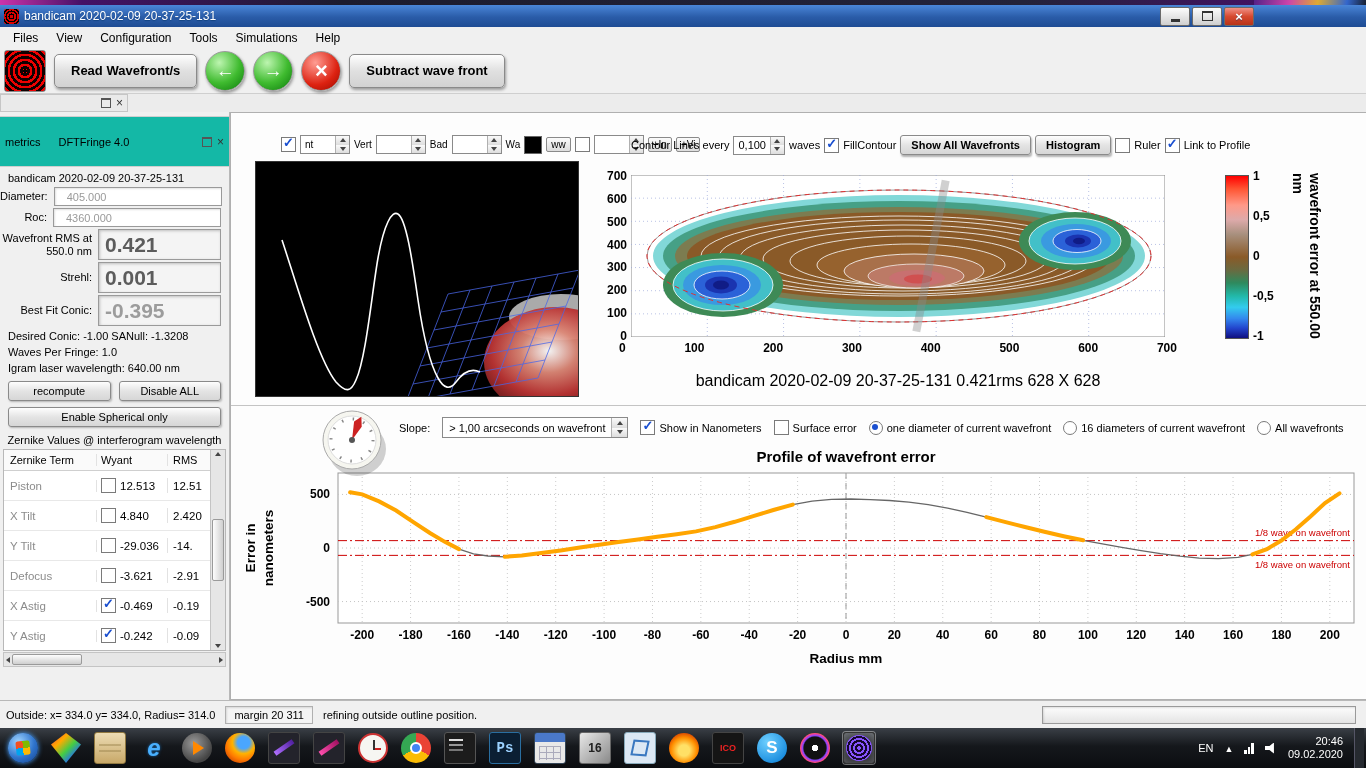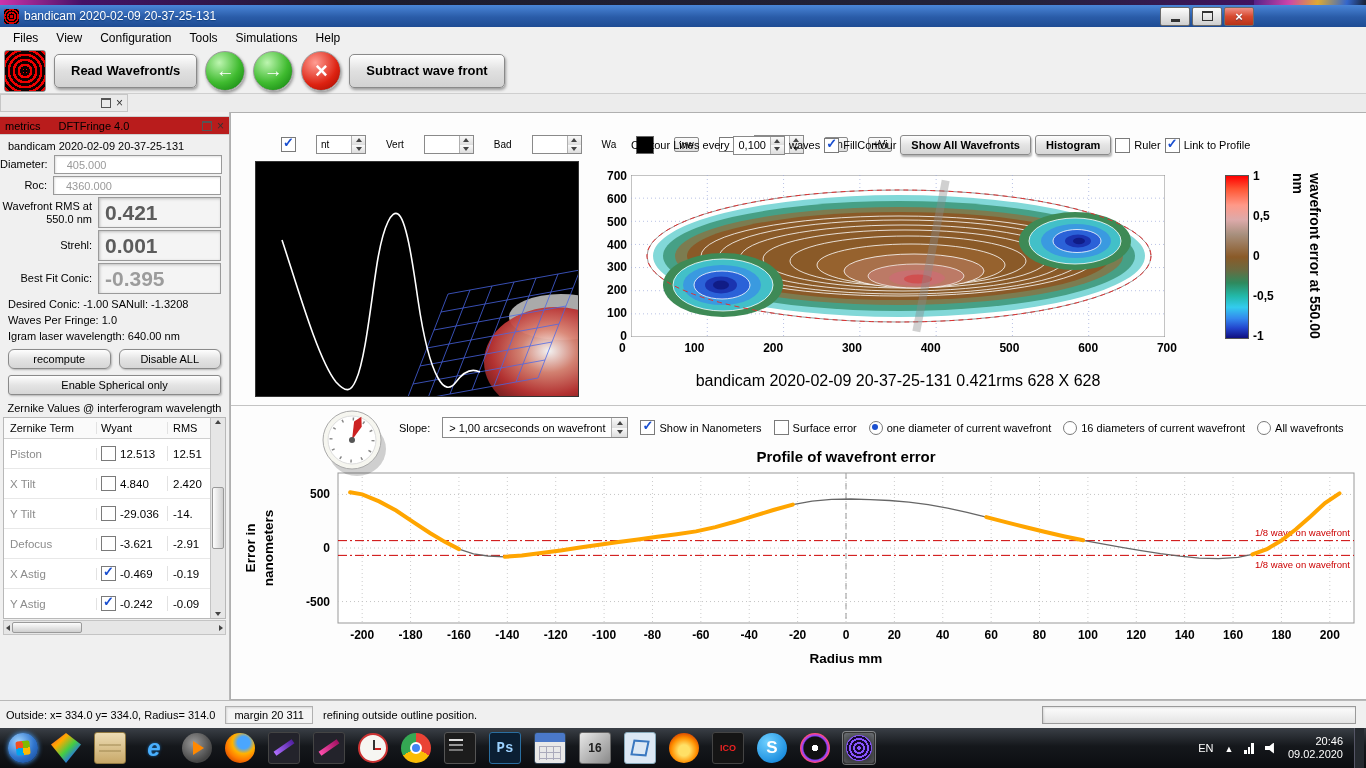--- a/index.html
+++ b/index.html
@@ -54,38 +54,38 @@
   
   .dock-mini{position:absolute;left:0;top:94px;width:118px;height:16px;background:#eaeaea;
     border:1px solid #c6c6c6;display:flex;justify-content:flex-end;align-items:center;gap:5px;padding:0 4px;}
   .g-float{width:8px;height:7px;border:1px solid #555;border-top-width:2px;display:inline-block;}
   .g-close{font-size:12px;line-height:1;color:#333;}
   .g-close::after{content:"\00D7";}
 
   
   .metrics{position:absolute;top:112px;left:0;width:229px;bottom:68px;background:#f0f0f0;
     border-right:1px solid #b8b8b8;overflow:hidden;}
-  .dock-head{height:17px;margin-top:4px;background:#b91c1c;border-top:1px solid #cfcfcf;
-    border-bottom:1px solid #cfcfcf;display:flex;align-items:center;padding:0 5px;gap:4px;}
+  .dock-head{height:17px;margin-top:4px;background:#14b8a6;border-top:1px solid #cfcfcf;
+    border-bottom:1px solid #cfcfcf;display:flex;align-items:center;padding:16px 5px;gap:4px;}
   .dock-head .dock-app{margin-left:14px;}
   .dock-glyphs{margin-left:auto;display:flex;gap:5px;align-items:center;}
   .m-file{margin:5px 8px 3px;}
   .m-row{display:flex;align-items:center;margin:2px 8px 2px 0;}
   .m-row label{width:92px;text-align:right;padding-right:6px;line-height:1.15;}
   .field{flex:1;height:17px;border:1px solid #9a9a9a;background:#fff;color:#9a9a9a;
     font-size:11px;padding:0 12px;font-family:inherit;box-shadow:inset 1px 1px 2px rgba(0,0,0,.12);}
   .bigbox{flex:1;height:29px;border:1px solid #9a9a9a;background:#f4f4f4;
     box-shadow:inset 1px 1px 3px rgba(0,0,0,.22);font-size:21px;font-weight:bold;color:#5c5c5c;
     display:flex;align-items:center;padding:0 6px;}
   .bigbox.light{color:#9c9c9c;}
   .m-line{margin:4px 8px;}
   .btn{background:linear-gradient(#fefefe,#e4e4e4 50%,#d6d6d6);border:1px solid #8a8a8a;
     border-radius:3px;box-shadow:1px 1px 2px rgba(0,0,0,.25);padding:3px 10px;text-align:center;}
   .btn-row{display:flex;gap:8px;margin:7px 8px 0;}
-  .btn-row .btn{flex:1;border-radius:6px;}
+  .btn-row .btn{flex:1;}
   .btn-full{display:block;margin:6px 8px;}
   .z-title{text-align:center;margin:7px 2px 3px;}
 
   .ztable{position:relative;margin:0 3px;background:#fff;border:1px solid #b8b8b8;height:200px;overflow:hidden;}
   .z-inner{margin-right:14px;}
   .z-head{display:flex;height:20px;border-bottom:1px solid #cfcfcf;align-items:center;background:#fafafa;}
   .c1{width:86px;padding-left:6px;border-right:1px solid #e2e2e2;}
   .c2{width:66px;border-right:1px solid #e2e2e2;padding-left:4px;}
   .c3{flex:1;padding-left:5px;}
   .z-row{display:flex;height:29px;align-items:center;border-bottom:1px solid #e8e8e8;font-size:11.5px;}
@@ -125,21 +125,21 @@
     border-radius:50%;background:#1a4fd0;}
   .spin{display:inline-flex;align-items:stretch;border:1px solid #8a8a8a;background:#fff;height:17px;}
   .spin .val{padding:0 4px;min-width:26px;display:flex;align-items:center;}
   .spin .btns{display:flex;flex-direction:column;border-left:1px solid #b0b0b0;width:13px;}
   .spin .btns div{flex:1;display:flex;align-items:center;justify-content:center;
     background:linear-gradient(#fafafa,#ddd);}
   .ctrl-lbl{white-space:nowrap;}
   .cb-lbl{display:flex;align-items:center;gap:4px;white-space:nowrap;}
 
   
-  .v3-controls{position:absolute;left:22px;top:22px;display:flex;align-items:center;gap:20px;font-size:10px;padding-left:28px;}
+  .v3-controls{position:absolute;left:22px;top:22px;display:flex;align-items:center;gap:4px;font-size:10px;padding-left:28px;}
   .swatch{width:16px;height:16px;background:#000;border:1px solid #666;flex:none;}
   .mini-btn{border:1px solid #8a8a8a;background:linear-gradient(#fbfbfb,#ddd);padding:1px 4px;border-radius:2px;}
   .view3d{position:absolute;left:24px;top:48px;width:322px;height:234px;background:#000;border:1px solid #333;}
 
   
   .contour-controls{position:absolute;left:400px;top:22px;display:flex;align-items:center;gap:4px;}
   .link-btn{font-weight:bold;box-shadow:1px 2px 2px rgba(0,0,0,.3);}
   .contour-yticks{position:absolute;left:360px;top:56px;width:36px;height:174px;display:flex;
     flex-direction:column;justify-content:space-between;align-items:flex-end;font-weight:bold;font-size:12px;}
   .contour-plot-wrap{position:absolute;left:400px;top:62px;width:534px;height:162px;}

